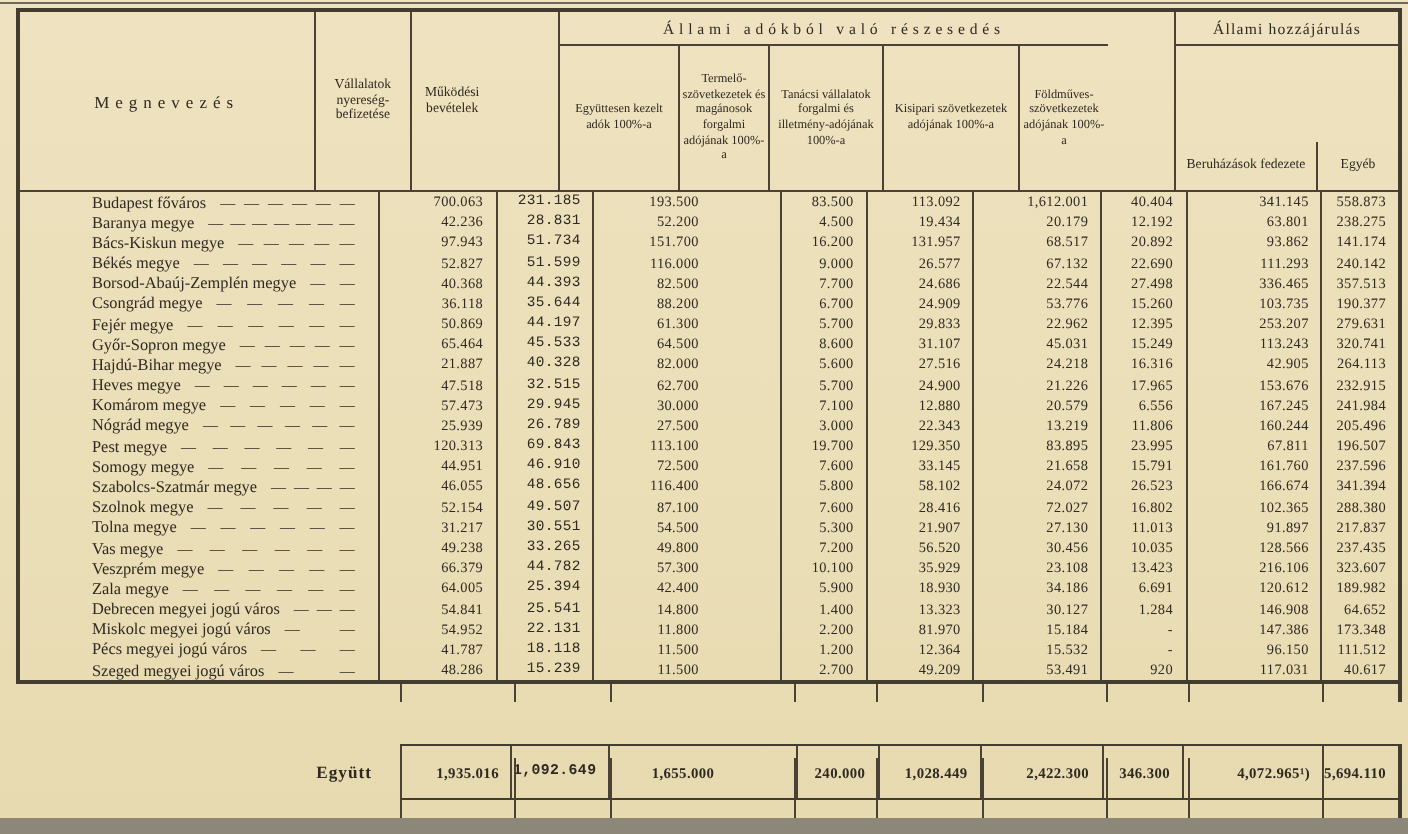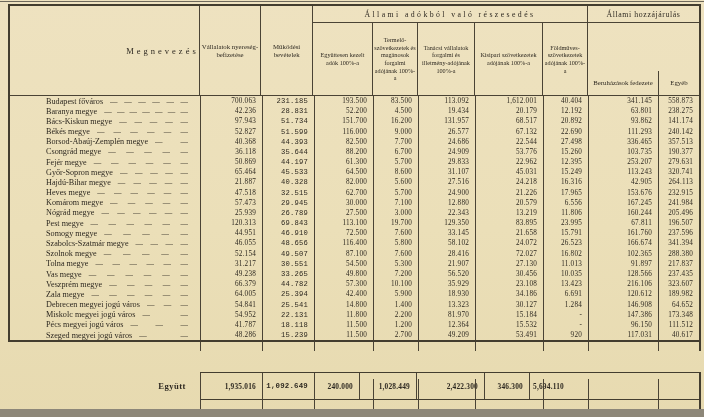--- a/index.html
+++ b/index.html
@@ -9,46 +9,46 @@
     font-family:"Liberation Serif","DejaVu Serif",serif;color:#2e2921;
   }
   .topline{position:absolute;top:1px;left:0;width:704px;height:1px;background:#6e695c;}
   
   .main-table{
     position:absolute;left:8px;top:4px;width:693px;height:338px;box-sizing:border-box;
     border:2px solid #433d2f;display:flex;flex-direction:column;background:transparent;
   }
   .header{height:90px;display:flex;border-bottom:1px solid #4a4335;box-sizing:border-box;}
   .cell{box-sizing:border-box;}
-  .h-name{width:190px;display:flex;align-items:center;justify-content:flex-end;
+  .h-name{width:190px;display:flex;align-items:center;justify-content:center;
     font-size:8.5px;letter-spacing:3px;}
   .h-col{border-left:1px solid #4a4335;display:flex;align-items:center;justify-content:center;
     text-align:center;font-size:6.2px;line-height:7.6px;padding:1px 1px;}
   .hc1{width:62px;font-size:6.8px;}
   .hc2{width:52px;font-size:6.8px;}
   .hc3{width:59px;} .hc4{width:45px;} .hc5{width:57px;} .hc6{width:68px;} .hc7{width:45px;}
   .hc8{width:70px;font-size:6.8px;} .hc9{width:41px;font-size:6.8px;}
-  .h-group{display:flex;flex-direction:column;border-left:1px solid #4a4335;}
+  .h-group{display:flex;flex-direction:column;border-left:1px solid #4a4335;margin-left:33px;}
   .ga{width:274px;} .gb{width:111px;gap:48px;}
   .h-group-title{height:16px;border-bottom:1px solid #4a4335;display:flex;align-items:center;
     justify-content:center;font-size:7.8px;white-space:nowrap;}
   .ga .h-group-title{letter-spacing:2.4px;}
   .gb .h-group-title{letter-spacing:0.6px;}
   .h-subrow{flex:1;display:flex;}
   .h-subrow > .h-col:first-child{border-left:none;}
   
   .tbody{flex:1;display:flex;flex-direction:column;}
   .trow{flex:1;display:flex;align-items:center;}
   .cell.name{width:190px;display:flex;align-items:baseline;padding-left:36px;
     font-size:8.2px;white-space:nowrap;overflow:hidden;}
   .nm{padding-right:7px;}
   .dashes{flex:1;display:flex;justify-content:space-between;padding-right:12px;font-size:7.5px;}
   .num{border-left:1px solid #4a4335;height:100%;display:flex;align-items:center;
     justify-content:flex-end;padding-right:6px;font-size:7.2px;letter-spacing:0.2px;}
-  .c1{width:62px;} .c2{width:52px;font-family:Liberation Mono, monospace;} .c3{width:59px;padding-left:40px;} .c4{width:45px;} .c5{width:57px;}
+  .c1{width:62px;} .c2{width:52px;font-family:Liberation Mono, monospace;} .c3{width:59px;padding-left:40px;} .c4{width:45px;margin-left:35px;} .c5{width:57px;}
   .c6{width:68px;} .c7{width:45px;} .c8{width:70px;padding-left:32px;} .c9{width:41px;}
   
   .vlines{position:absolute;left:200px;width:501px;display:flex;box-sizing:border-box;
     border-right:2px solid #433d2f;pointer-events:none;}
   .gap-lines{top:342px;height:9px;}
   .below-lines{top:379px;height:30px;}
   .vlines .vc{box-sizing:border-box;border-left:1px solid #4a4335;height:100%;}
   
   .totals{position:absolute;left:10px;top:372px;height:28px;display:flex;}
   .t-label{width:190px;display:flex;align-items:center;justify-content:flex-end;
@@ -622,24 +622,26 @@
     <div class="vc c7"></div>
     <div class="vc c8"></div>
     <div class="vc c9"></div>
   </div>
 
   <div class="totals">
     <div class="cell t-label">Együtt</div>
     <div class="t-nums">
       <div class="cell num c1">1,935.016</div>
       <div class="cell num c2">1,092.649</div>
+      <div class="cell num c3">1,655.000</div>
       <div class="cell num c4">240.000</div>
       <div class="cell num c5">1,028.449</div>
       <div class="cell num c6">2,422.300</div>
       <div class="cell num c7">346.300</div>
+      <div class="cell num c8">4,072.965¹)</div>
       <div class="cell num c9">5,694.110</div>
     </div>
   </div>
 
   <div class="vlines below-lines">
     <div class="vc c1"></div>
     <div class="vc c2"></div>
     <div class="vc c3"></div>
     <div class="vc c4"></div>
     <div class="vc c5"></div>

